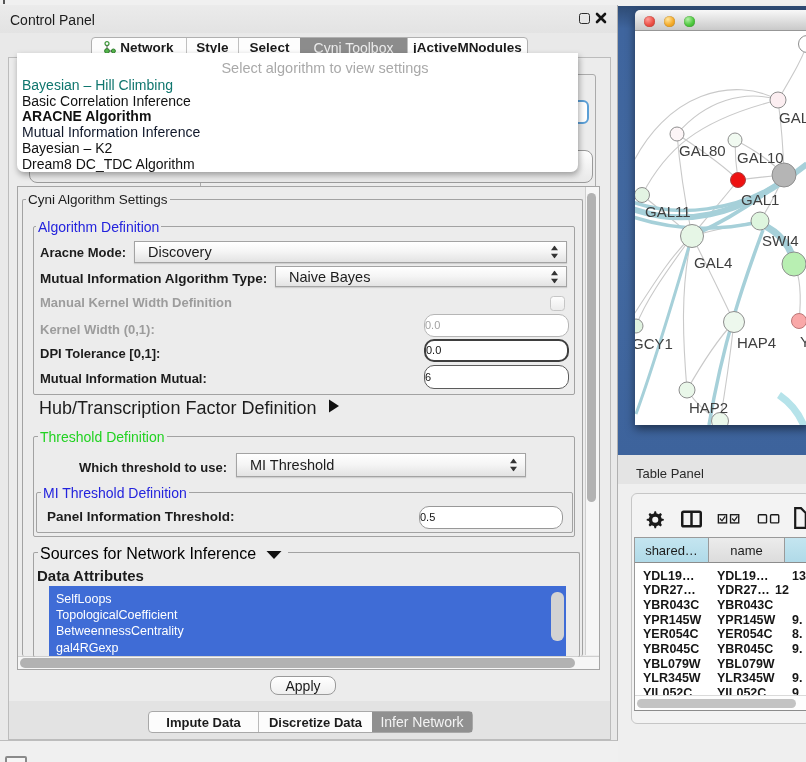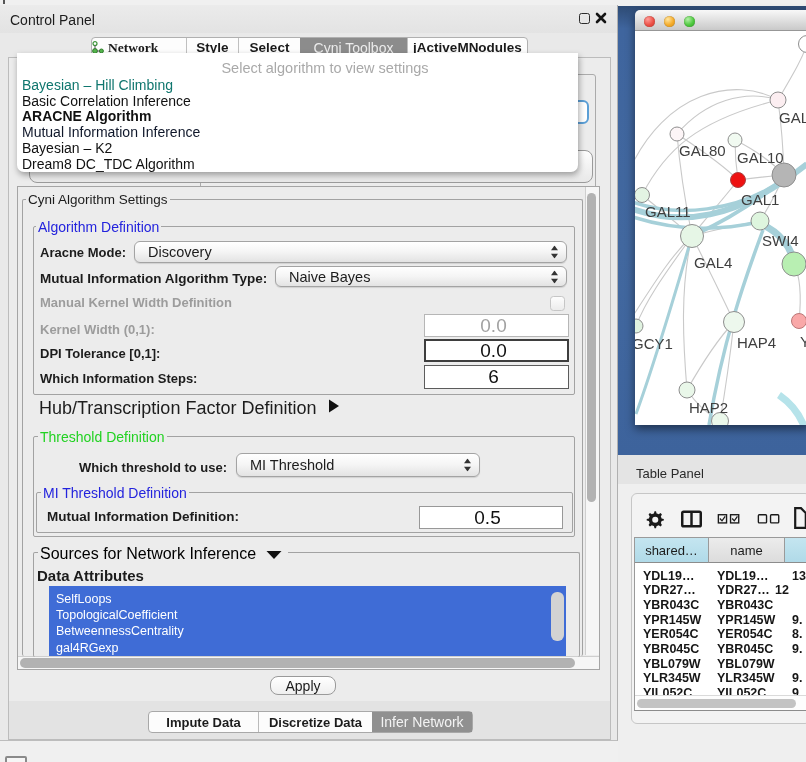--- a/index.html
+++ b/index.html
@@ -1,41 +1,41 @@
 <!DOCTYPE html>
 <html><head><meta charset="utf-8"><style>
 html,body{margin:0;padding:0;}
 #root{position:relative;width:806px;height:762px;background:#f0f0f0;font-family:"Liberation Sans",sans-serif;overflow:hidden;}
 .abs{position:absolute;}
 .lbl{position:absolute;font-size:13px;color:#1c1c1c;white-space:nowrap;}
 .b{font-weight:bold;}
-.combo{position:absolute;box-sizing:border-box;border:1px solid #a3a3a3;border-radius:6px;background:linear-gradient(180deg,#ffffff 0%,#f5f5f5 48%,#e3e3e3 100%);box-shadow:0 1px 1px rgba(0,0,0,0.12);}
+.combo{position:absolute;box-sizing:border-box;border:1px solid #a3a3a3;border-radius:0;background:linear-gradient(180deg,#ffffff 0%,#f5f5f5 48%,#e3e3e3 100%);box-shadow:0 1px 1px rgba(0,0,0,0.12);}
 .combo .tx{position:absolute;left:13px;top:50%;transform:translateY(-50%);font-size:14.5px;color:#1c1c1c;white-space:nowrap;}
 .spin{position:absolute;right:7px;top:50%;transform:translateY(-50%);width:9px;height:13px;}
-.field{position:absolute;background:#fff;font-size:19px;text-align:center;box-sizing:border-box;}
+.field{position:absolute;background:#fff;font-size:11px;text-align:left;box-sizing:border-box;border-radius:10px;}
 .group{position:absolute;border:1px solid #a2a2a2;border-radius:2px;}
 .gtitle{position:absolute;font-size:14px;background:#ececec;padding:0 2px;white-space:nowrap;}
 </style></head><body>
 <div id="root">
 
 <div class="abs" id="leftwin" style="left:0;top:5px;width:618px;height:736px;background:#e9e9e9;border-right:1px solid #b0b0b0;border-bottom:1px solid #bdbdbd;box-sizing:border-box;"></div>
 <div class="abs" style="left:0;top:5px;width:617px;height:28px;background:linear-gradient(180deg,#ebebeb,#e3e3e3);"></div>
 <div class="abs" style="left:10px;top:12px;font-size:14px;color:#1c1c1c;">Control Panel</div>
 <div class="abs" style="left:3px;top:0;width:2px;height:4px;background:#555;"></div>
 
 <div class="abs" style="left:579px;top:13px;width:9px;height:9px;border:1.6px solid #2c2c2c;border-radius:2.5px;"></div>
 <svg class="abs" style="left:595px;top:12px;" width="12" height="12" viewBox="0 0 12 12">
       <path d="M2 2 L10 10 M10 2 L2 10" stroke="#141414" stroke-width="2.6" stroke-linecap="round"></path>
     </svg>
 
 <div class="abs" style="left:8px;top:57px;width:603px;height:683px;border:1px solid #bcbcbc;background:#ececec;box-sizing:border-box;"></div>
 <div class="abs" style="left:9px;top:701px;width:601px;height:38px;background:#e3e3e3;"></div>
 
 <div class="abs" style="left:91px;top:37px;width:437px;height:21px;display:flex;border:1px solid #b0b0b0;border-radius:4px;background:#fdfdfd;box-sizing:border-box;font-size:13.5px;font-weight:bold;color:#1a1a1a;">
-  <div style="width:95px;display:flex;align-items:center;justify-content:flex-start;border-right:1px solid #c0c0c0;box-sizing:border-box;font-family:Liberation Serif, serif;">
+  <div style="width:95px;display:flex;align-items:center;justify-content:center;border-right:1px solid #c0c0c0;box-sizing:border-box;">
     <svg width="12" height="13" viewBox="0 0 12 13" style="margin-right:4px;">
           <circle cx="3" cy="2.6" r="2" fill="#fff" stroke="#3c9439" stroke-width="1.2"></circle>
           <circle cx="3" cy="10" r="2.4" fill="#57b94e" stroke="#2e7d2b" stroke-width="1"></circle>
           <circle cx="9.4" cy="10" r="2" fill="#57b94e" stroke="#2e7d2b" stroke-width="1"></circle>
           <path d="M3 4.5 L3 7.8 M5.2 10 L7.5 10" stroke="#555" stroke-width="1"></path>
         </svg>
     <span>Network</span>
       </div>
   <div style="width:52px;display:flex;align-items:center;justify-content:center;border-right:1px solid #c0c0c0;box-sizing:border-box;">Style</div>
   <div style="width:61px;display:flex;align-items:center;justify-content:center;box-sizing:border-box;">Select</div>
@@ -81,43 +81,43 @@
 
 <div class="lbl b" style="left:40px;top:295px;color:#9c9c9c;">Manual Kernel Width Definition</div>
 <div class="abs" style="left:550px;top:296px;width:13px;height:13px;border:1px solid #c6c6c6;border-radius:3.5px;background:linear-gradient(180deg,#fdfdfd,#ececec);"></div>
 
 <div class="lbl b" style="left:40px;top:322px;color:#9c9c9c;">Kernel Width (0,1):</div>
 <div class="field" style="left:424px;top:314px;width:145px;height:23px;border:1px solid #b6b6b6;color:#a2a2a2;line-height:21px;padding-right:6px;">0.0</div>
 
 <div class="lbl b" style="left:40px;top:346px;">DPI Tolerance [0,1]:</div>
 <div class="field" style="left:424px;top:339px;width:145px;height:23px;border:2px solid #3e3e3e;color:#111;line-height:19px;padding-right:6px;">0.0</div>
 
-<div class="lbl b" style="left:40px;top:371px;">Which Information Steps:</div>
+<div class="lbl b" style="left:40px;top:371px;">Mutual Information Mutual:</div>
 <div class="field" style="left:424px;top:365px;width:145px;height:24px;border:1px solid #5c5c5c;color:#111;line-height:22px;padding-right:6px;">6</div>
 
 <div class="abs" style="left:39px;top:398px;font-size:18px;color:#1c1c1c;white-space:nowrap;">Hub/Transcription Factor Definition</div>
 <svg class="abs" style="left:327px;top:398px;" width="14" height="16" viewBox="0 0 14 16">
       <path d="M2 1.5 L12 8 L2 14.5 Z" fill="#111"></path>
     </svg>
 
 <div class="group" style="left:33px;top:436px;width:540px;height:99px;"></div>
 <div class="gtitle" style="left:38px;top:429px;color:#22d222;">Threshold Definition</div>
 
 <div class="lbl b" style="left:79px;top:460px;">Which threshold to use:</div>
-<div class="combo" style="left:236px;top:453px;width:244px;height:24px;padding-left:20px;">
+<div class="combo" style="left:236px;top:453px;width:290px;height:24px;padding-left:20px;">
       <span class="tx">MI Threshold</span>
   <svg class="spin" viewBox="0 0 9 13">
         <path d="M4.5 0 L8 4.7 L1 4.7 Z" fill="#333"></path>
         <path d="M4.5 13 L8 8.3 L1 8.3 Z" fill="#333"></path>
       </svg>
     </div>
 
 <div class="group" style="left:36px;top:492px;width:535px;height:39px;"></div>
 <div class="gtitle" style="left:41px;top:485px;color:#2323dd;">MI Threshold Definition</div>
-<div class="lbl b" style="left:47px;top:509px;font-size:13.5px;">Mutual Information Definition:</div>
+<div class="lbl b" style="left:47px;top:509px;font-size:13.5px;">Panel Information Threshold:</div>
 <div class="field" style="left:419px;top:506px;width:144px;height:23px;border:1px solid #989898;color:#111;line-height:21px;padding-right:7px;">0.5</div>
 
 <div class="group" style="left:33px;top:552px;width:545px;height:104px;border-bottom:none;"></div>
 <div class="gtitle" style="left:38px;top:545px;font-size:16px;padding-right:32px;">Sources for Network Inference</div>
 <svg class="abs" style="left:266px;top:550px;" width="16" height="10" viewBox="0 0 16 10">
       <path d="M0.5 1 L15.5 1 L8 9 Z" fill="#111"></path>
     </svg>
 <div class="abs" style="left:37px;top:567px;font-size:15px;font-weight:bold;color:#1c1c1c;">Data Attributes</div>
 <div class="abs" style="left:49px;top:586px;width:517px;height:70px;background:#3f6cd6;"></div>
 <div class="abs" style="left:56px;top:592px;font-size:12.5px;color:#fff;">SelfLoops</div>

